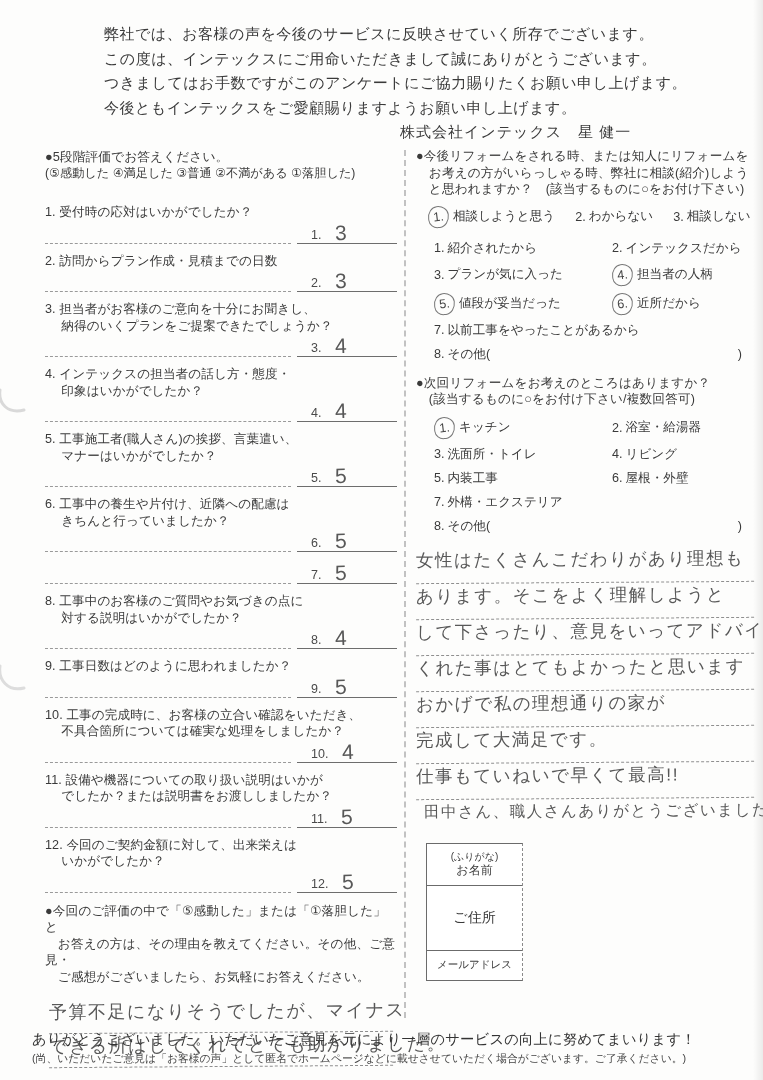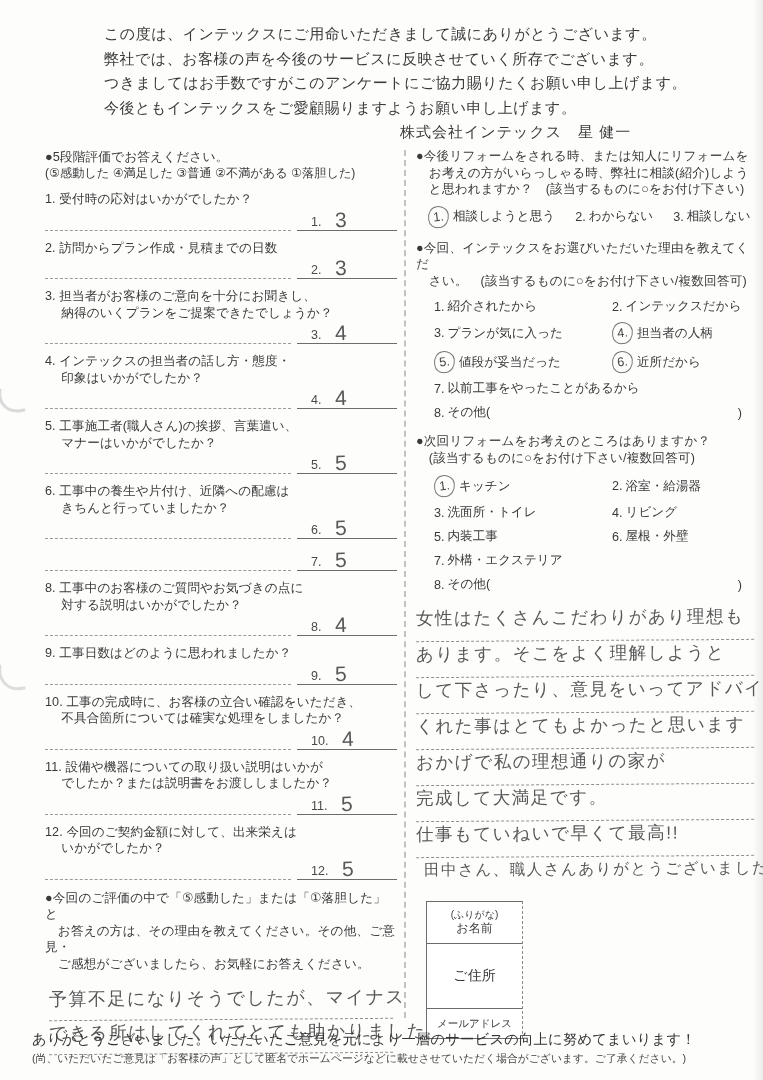--- a/index.html
+++ b/index.html
@@ -24,21 +24,21 @@
   
   .col-left  { position:absolute; left:45px;  top:148px; width:352px; }
   .col-right { position:absolute; left:416px; top:148px; width:340px; }
   .divider {
     position:absolute; left:404px; top:150px; height:868px; width:0;
     border-left:2px dashed #c2c2c2;
   }
 
   .prompt { font-size:12.6px; line-height:16.5px; white-space:pre-line; letter-spacing:0.2px; }
   .scale-head { font-size:12.8px; line-height:17px; }
-  .scale-legend { font-size:12.2px; line-height:16px; margin-bottom:10px; }
+  .scale-legend { font-size:12.2px; line-height:16px; margin-bottom:23px; }
 
   
   .q { margin-bottom:9px; }
   .q-text { font-size:12.6px; line-height:16.5px; white-space:pre-line; letter-spacing:0.1px; }
   .score-row { display:flex; align-items:flex-end; height:23px; }
   .dots { flex:1; border-bottom:1.6px dashed #9a9a9a; height:12px; margin-right:6px; }
   .score-box {
     width:100px; border-bottom:1.6px solid #6d6d6d;
     display:flex; align-items:flex-end; justify-content:flex-start;
     padding-left:14px;
@@ -108,22 +108,22 @@
 <div class="edge-shade"></div>
 
 <svg class="artifact" style="left:-6px; top:382px;" width="40" height="40" viewBox="0 0 40 40">
   <path d="M6 8 C4 22, 14 32, 30 28" fill="none" stroke="#d9d9d9" stroke-width="3" stroke-linecap="round"></path>
 </svg>
 <svg class="artifact" style="left:-6px; top:660px;" width="40" height="40" viewBox="0 0 40 40">
   <path d="M6 6 C4 20, 14 32, 30 28" fill="none" stroke="#dddddd" stroke-width="3" stroke-linecap="round"></path>
 </svg>
 
 <div class="header">
+  <div class="hline">弊社では、お客様の声を今後のサービスに反映させていく所存でございます。</div>
   <div class="hline">この度は、インテックスにご用命いただきまして誠にありがとうございます。</div>
-  <div class="hline">弊社では、お客様の声を今後のサービスに反映させていく所存でございます。</div>
   <div class="hline">つきましてはお手数ですがこのアンケートにご協力賜りたくお願い申し上げます。</div>
   <div class="hline">今後ともインテックスをご愛顧賜りますようお願い申し上げます。</div>
   <div class="signature">株式会社インテックス　星 健一</div>
 </div>
 
 <div class="divider"></div>
 
 <div class="col-left">
   <div class="scale-head">●5段階評価でお答えください。</div>
   <div class="scale-legend">(⑤感動した ④満足した ③普通 ②不満がある ①落胆した)</div>
@@ -294,22 +294,20 @@
         <span>わからない</span>
       </span>
       <span class="opt">
         <span class="opt-num">3.</span>
         <span>相談しない</span>
       </span>
     </div>
   </div>
 
   <div class="sec">
-    <div class="prompt">●今回、インテックスをお選びいただいた理由を教えてくだ
-　さい。　(該当するものに○をお付け下さい/複数回答可)</div>
     <div class="opt-grid">
       <div class="opt">
         <span class="opt-num">1.</span>
         <span>紹介されたから</span>
       </div>
       <div class="opt">
         <span class="opt-num">2.</span>
         <span>インテックスだから</span>
       </div>
       <div class="opt">

